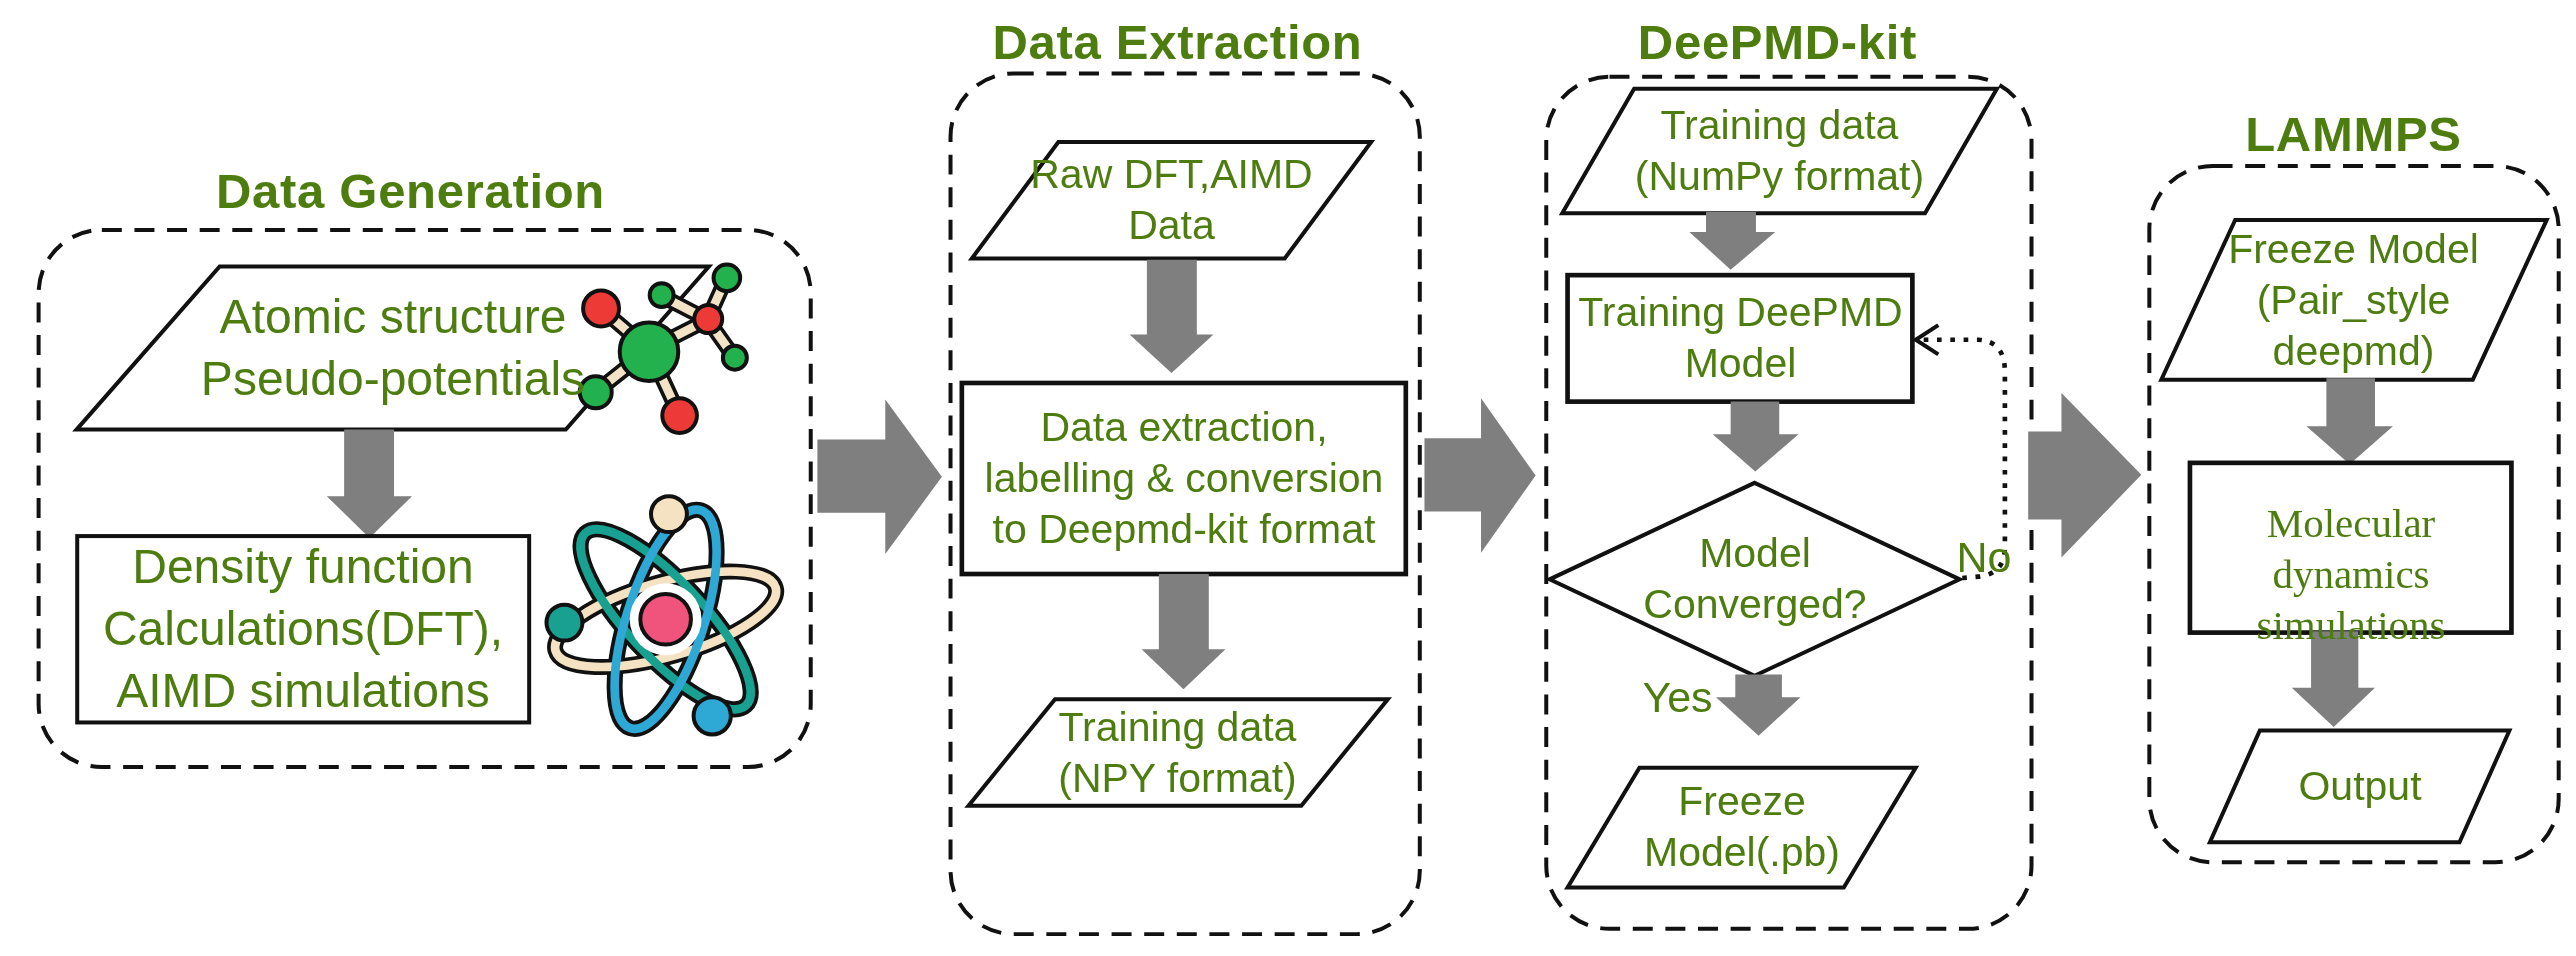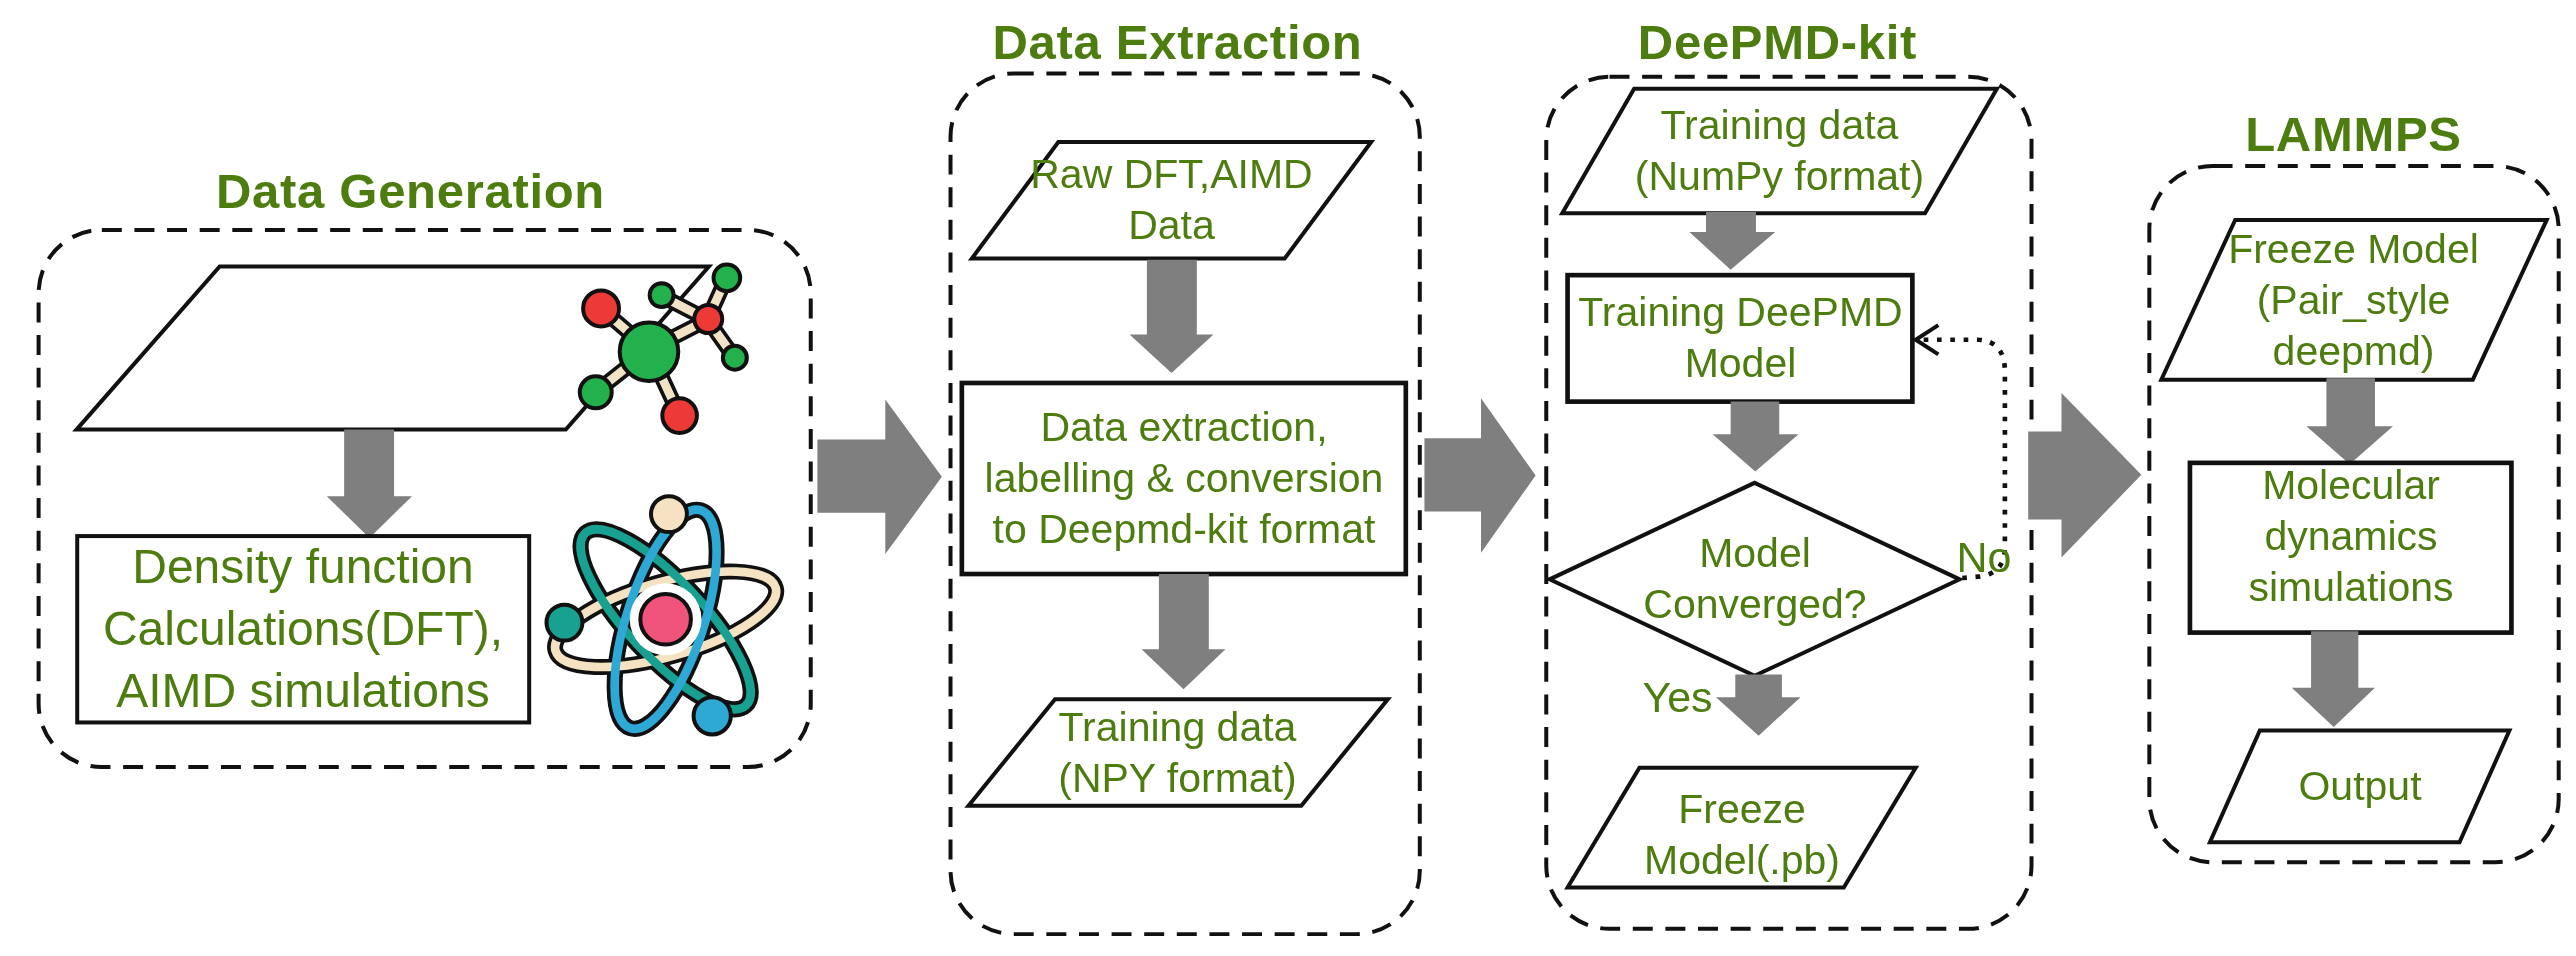--- a/index.html
+++ b/index.html
@@ -114,44 +114,46 @@
     <rect x="3290" y="695" width="483" height="255" fill="#ffffff" stroke="#111111" stroke-width="7"></rect>
     <polygon points="3472,948 3543,948 3543,1033 3568,1033 3506,1092 3443,1033 3472,1033" fill="#7f7f7f"></polygon>
     <polygon points="3395,1097 3770,1097 3695,1265 3320,1265" fill="#ffffff" stroke="#111111" stroke-width="6"></polygon>
   </svg>
 
   <div class="txt section-title" style="left:211px;top:165px;width:399px;height:52px;text-align:right;">Data Generation</div>
   <div class="txt section-title" style="left:978px;top:16px;width:399px;height:51px;">Data Extraction</div>
   <div class="txt section-title" style="left:1578px;top:16px;width:399px;height:51px;">DeePMD-kit</div>
   <div class="txt section-title" style="left:2187px;top:108px;width:333px;height:51px;">LAMMPS</div>
 
+  <div class="txt node-label big" style="left:77px;top:266px;width:632px;height:163px;">Atomic structure
+Pseudo-potentials</div>
   <div class="txt node-label" style="left:972px;top:142px;width:399px;height:116px;">Raw DFT,AIMD
 Data</div>
 
   <div class="txt node-label big" style="left:77px;top:536px;width:452px;height:186px;">Density function
 Calculations(DFT),
 AIMD simulations</div>
   <div class="txt node-label" style="left:962px;top:383px;width:444px;height:191px;">Data extraction,
 labelling &amp; conversion
 to Deepmd-kit format</div>
   <div class="txt node-label" style="left:968px;top:699px;width:419px;height:107px;">Training data
 (NPY format)</div>
 
   <div class="txt node-label" style="left:1562px;top:89px;width:435px;height:124px;">Training data
 (NumPy format)</div>
   <div class="txt node-label" style="left:1568px;top:275px;width:345px;height:126px;text-align:center;">Training DeePMD
 Model</div>
   <div class="txt node-label" style="left:1550px;top:496px;width:410px;height:166px;">Model
 Converged?</div>
   <div class="txt branch-label" style="left:1611px;top:671px;width:133px;height:53px;">Yes</div>
   <div class="txt branch-label" style="left:1934px;top:531px;width:100px;height:53px;">No</div>
-  <div class="txt node-label" style="left:1568px;top:767px;width:348px;height:120px;margin-top:8px;">Freeze
+  <div class="txt node-label" style="left:1568px;top:767px;width:348px;height:120px;">Freeze
 Model(.pb)</div>
 
   <div class="txt node-label" style="left:2161px;top:220px;width:385px;height:160px;">Freeze Model
 (Pair_style
 deepmd)</div>
-  <div class="txt node-label" style="left:2190px;top:451px;width:322px;height:170px;">Molecular
+  <div class="txt node-label" style="left:2190px;top:489px;width:322px;height:170px;font-family:Liberation Serif, serif;">Molecular
 dynamics
 simulations</div>
   <div class="txt node-label" style="left:2210px;top:730px;width:300px;height:112px;">Output</div>
 </div>
 
 
 </body></html>

